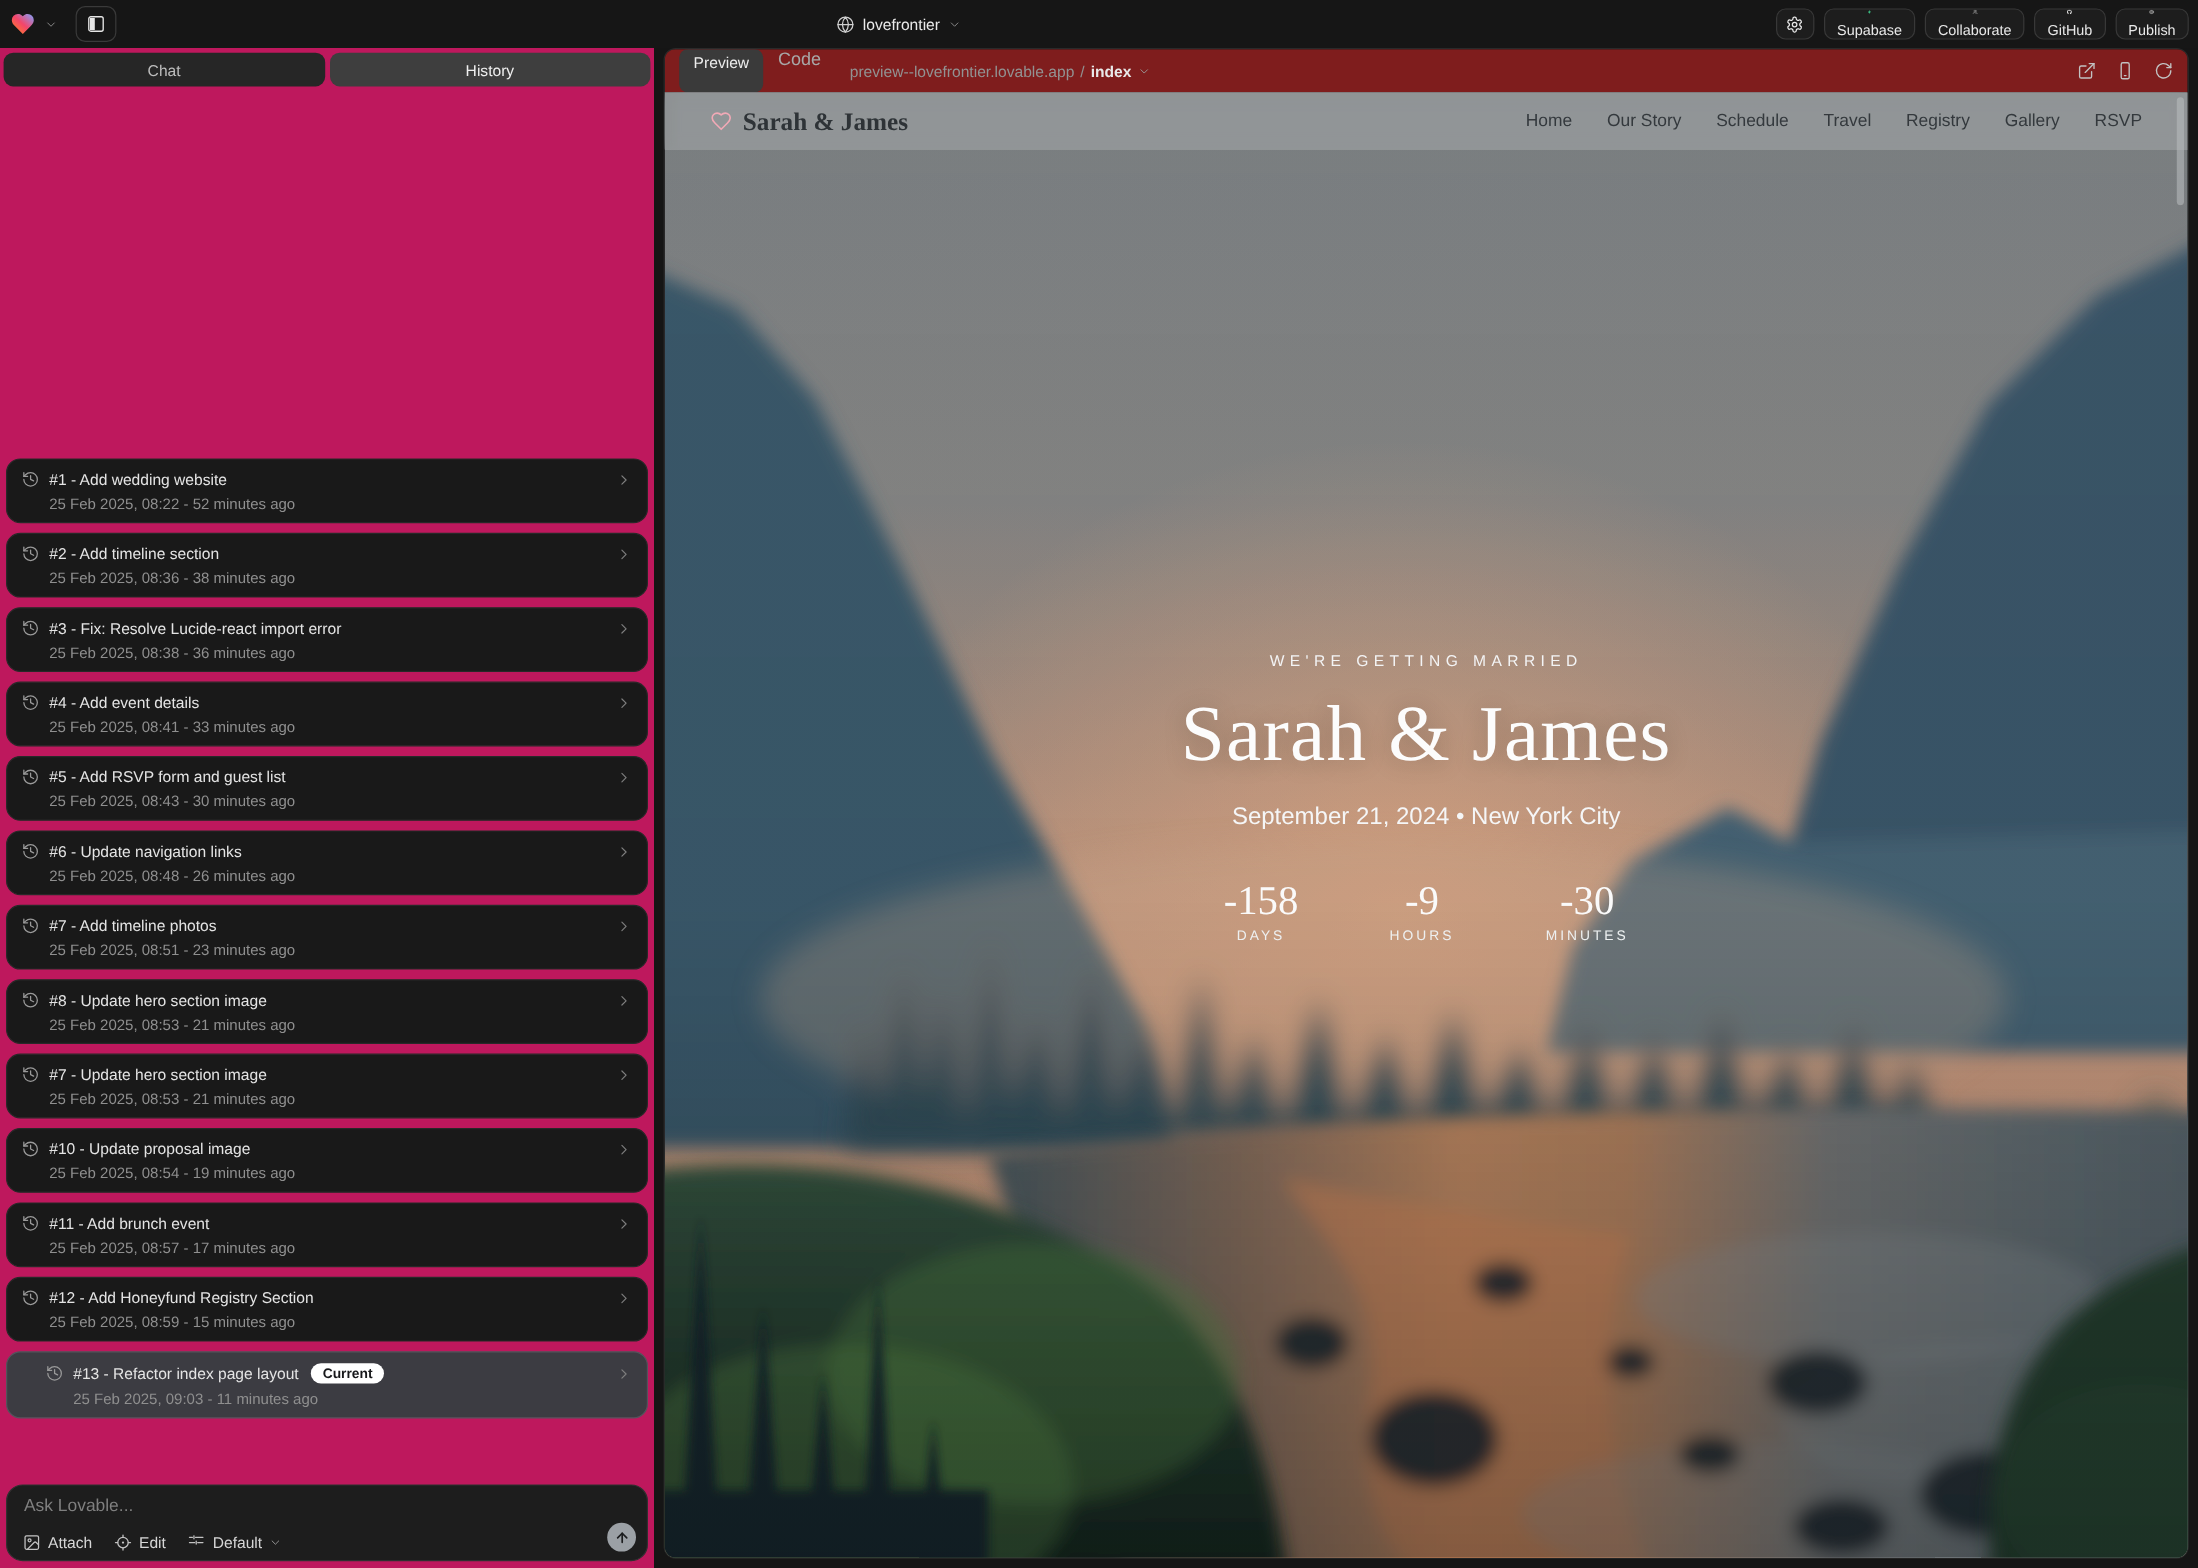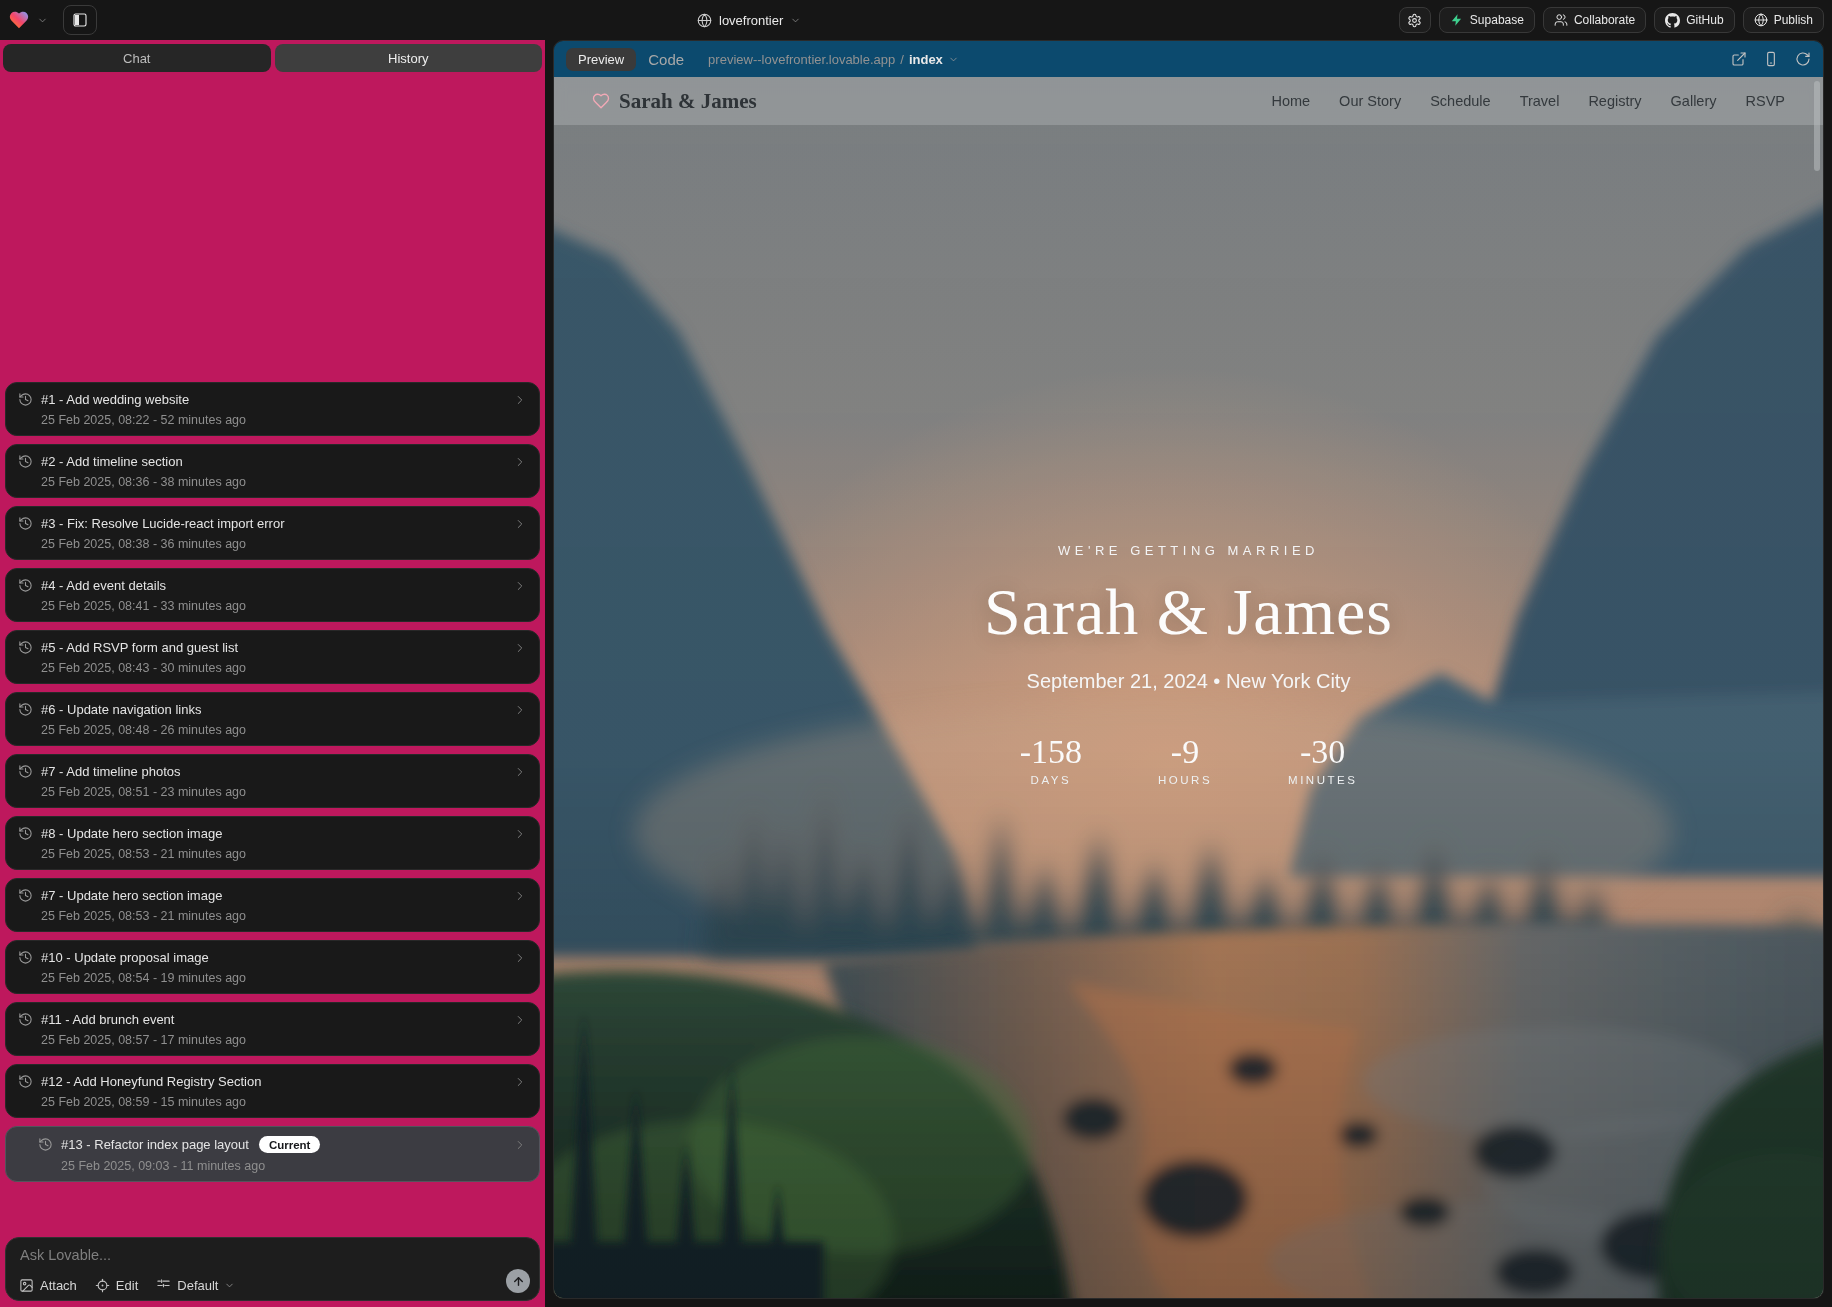--- a/index.html
+++ b/index.html
@@ -14,21 +14,21 @@
   .tb-left { display:flex; align-items:center; gap:7px; }
   .logo-heart { width:22px; height:22px; }
   .tb-chev { color:#8f8f8f; }
   .panel-btn { width:34px; height:30px; margin-left:8px; border:1px solid #3a3a3a; border-radius:8px;
                background:transparent; color:#e6e6e6; display:flex; align-items:center; justify-content:center; cursor:pointer; }
   .tb-center { position:absolute; left:697px; top:0; height:40px; display:flex; align-items:center; gap:7px; color:#cfcfcf; }
   .tb-center .proj { color:#eaeaea; font-size:13px; font-weight:500; }
   .tb-right { margin-left:auto; display:flex; align-items:center; gap:8px; }
   .tb-btn { height:26px; padding:0 10px; display:flex; align-items:center; gap:6px;
             background:#1d1d1d; border:1px solid #383838; border-radius:8px;
-            color:#e8e8e8; font-size:12px; font-weight:500; cursor:pointer; }
+            color:#e8e8e8; font-size:12px; font-weight:500; cursor:pointer;flex-direction:column; }
   .tb-iconbtn { width:32px; padding:0; justify-content:center; }
 
   
   .sidebar { position:absolute; left:0; top:40px; width:545px; bottom:0; background:#be185d; }
   .tabs { display:flex; gap:4px; padding:4px 3px 0 3px; }
   .tab { flex:1; height:28px; border-radius:8px; background:#262626; color:#bdbdbd;
          font-size:13px; display:flex; align-items:center; justify-content:center; cursor:pointer; }
   .tab.active { background:#3e3e3e; color:#efefef; }
   .history-list { position:absolute; left:5px; right:5px; top:342px; }
   .hitem { border:1px solid #282828; border-radius:12px; padding:9px 12px 8px 12px;
@@ -52,21 +52,21 @@
   .composer-row { position:absolute; left:13px; right:9px; bottom:7px; display:flex; align-items:flex-end; gap:18px; }
   .c-btn { display:flex; align-items:center; gap:6px; color:#d6d6d6; font-size:13px; cursor:pointer; }
   .c-btn .ic { color:#c3c3c3; }
   .send-btn { margin-left:auto; width:24px; height:24px; border-radius:50%; background:#9ba0a5;
               display:flex; align-items:center; justify-content:center; cursor:pointer; color:#1b1c1e; }
   .send-btn .ic { stroke-width:2.6; }
 
   
   .preview-panel { position:absolute; left:553px; top:40px; width:1271px; bottom:8px;
                    background:#191919; border:1px solid #2a2a2a; border-radius:10px; overflow:hidden; }
-  .ptoolbar { height:36px; display:flex; align-items:center; padding:0 12px; gap:12px; background:#0c4a6e; }
+  .ptoolbar { height:36px; display:flex; padding:0 12px; gap:12px; background:#7f1d1d; }
   .chip { background:#3a3a3a; color:#ececec; font-size:13px; font-weight:500;
           padding:4px 12px; border-radius:7px; cursor:pointer; }
   .code-tab { color:#a8a8a8; font-size:15px; cursor:pointer; }
   .purl { margin-left:12px; display:flex; align-items:center; gap:5px; font-size:13px; color:#929292; cursor:pointer; }
   .purl .page { color:#e9e9e9; font-weight:600; }
   .purl .ic { color:#9a9a9a; }
   .ptools { margin-left:auto; display:flex; align-items:center; gap:16px; color:#c2c2c2; }
   .ptools .ic { cursor:pointer; }
 
   

